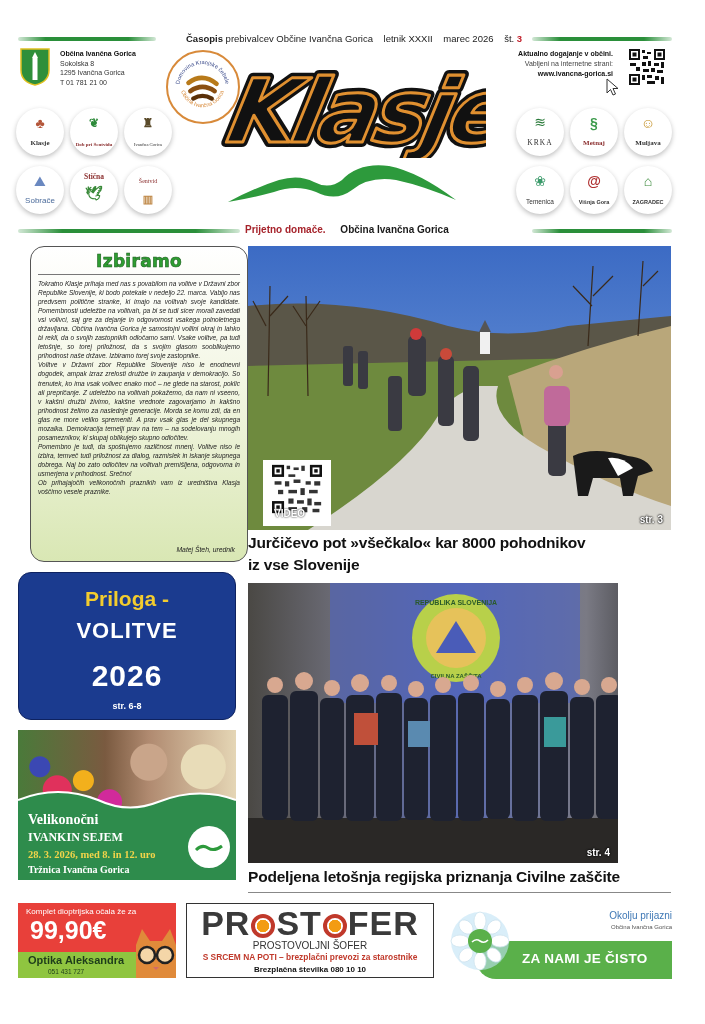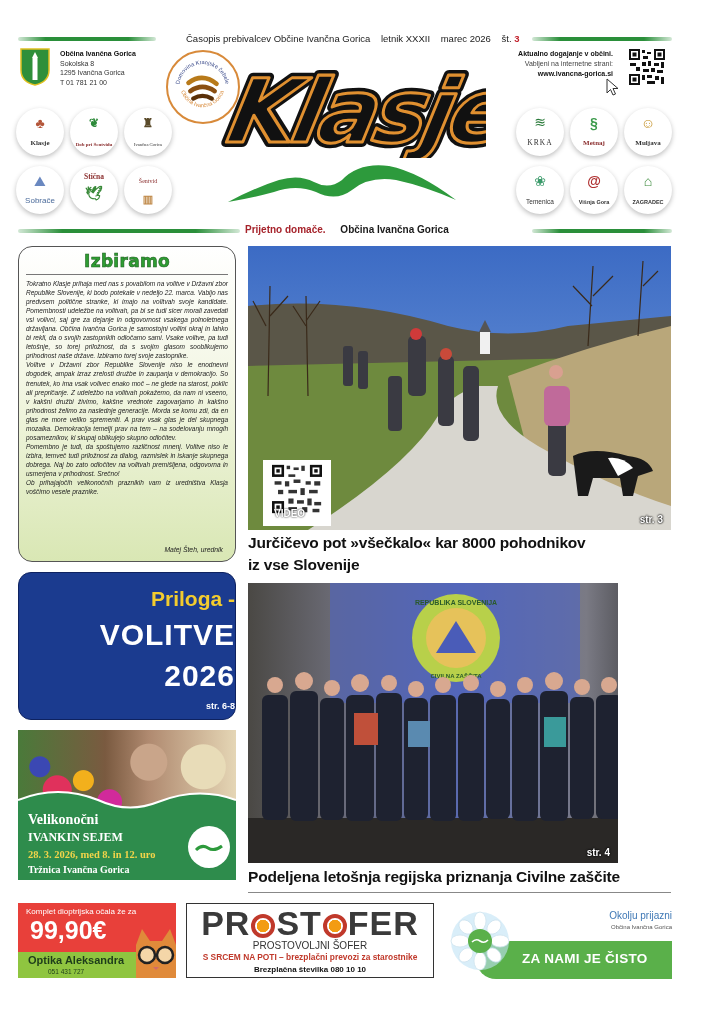--- a/index.html
+++ b/index.html
@@ -9,21 +9,21 @@
   
   .brush { position: absolute; height: 4px; border-radius: 3px;
     background: linear-gradient(90deg, rgba(34,139,50,0.2), #2a8f3a 20%, #2a8f3a 80%, rgba(34,139,50,0.2)); }
 
   
   .crest { position: absolute; left: 20px; top: 48px; width: 30px; height: 38px; }
   .addr { position: absolute; left: 60px; top: 49px; font-size: 7px; line-height: 9.5px; color: #333; }
   .addr b { font-weight: bold; color: #111; }
 
   .masthead-line { position: absolute; left: 186px; top: 33px; font-size: 9.5px; color: #222; white-space: nowrap; }
-  .masthead-line b { font-weight: normal; text-align: center; }
+  .masthead-line b { font-weight: bold; text-align: center; }
   .masthead-line .gap { display: inline-block; width: 8px; }
   .masthead-line .red { color: #c2202b; font-weight: bold; }
 
   
   .online { position: absolute; right: 92px; top: 49px; text-align: right; font-size: 7px; line-height: 10px; color: #444; }
   .online b { color: #111; }
   .qr-top { position: absolute; left: 628px; top: 48px; width: 38px; height: 38px; }
   .cursor { position: absolute; left: 606px; top: 78px; width: 14px; height: 18px; }
 
   
@@ -36,33 +36,33 @@
   .circ { position: absolute; width: 48px; height: 48px; border-radius: 50%; background: #fff;
     box-shadow: 0 2px 5px rgba(0,0,0,0.25); display: flex; align-items: flex-end; justify-content: center;
     padding-bottom: 9px; font-size: 7px; font-weight: bold; color: #333; text-align: center; }
   .circ .ic { position: absolute; top: 8px; left: 50%; transform: translateX(-50%); font-size: 14px; line-height: 14px; }
   .circ .lbl { position: relative; z-index: 1; font-family: "Liberation Serif", serif; }
 
   .tagline { position: absolute; left: 245px; top: 224px; font-size: 10px; font-weight: bold; white-space: nowrap; }
   .tagline .r { color: #a6232b; margin-right: 12px; }
 
   
-  .edit { position: absolute; left: 18px; top: 246px; width: 218px; height: 316px; border: 1.5px solid #555;
+  .edit { position: absolute; left: 30px; top: 246px; width: 218px; height: 316px; border: 1.5px solid #555;
     border-radius: 14px; background: linear-gradient(180deg, #ffffff 0%, #f4f7e6 40%, #d9e7b4 100%); padding: 4px 7px; }
   .edit h2 { text-align: center; font-size: 17px; font-weight: bold; color: #2e9d32; letter-spacing: 0.3px;
     -webkit-text-stroke: 0.6px #1d5e1f; font-family: "DejaVu Sans", sans-serif; line-height: 20px; }
   .edit .rule { height: 1px; background: #777; margin: 3px 0 4px; }
   .edit p { font-size: 6.5px; line-height: 9.05px; font-style: italic; color: #222; text-align: justify; }
   .edit .sig { position: absolute; right: 12px; bottom: 8px; font-size: 6.8px; font-style: italic; color: #222; }
 
   
   .priloga { position: absolute; left: 18px; top: 572px; width: 218px; height: 148px; background: #1b3b8f;
-    border-radius: 13px; border: 1.5px solid #0e2260; text-align: right; color: #fff; padding-left: 44px; }
+    border-radius: 13px; border: 1.5px solid #0e2260; text-align: center; color: #fff; padding-left: 44px; }
   .priloga .p1 { position: absolute; top: 14px; left: 0; right: 0; font-size: 21px; font-weight: bold; color: #f3cc2e; }
-  .priloga .p2 { position: absolute; top: 45px; left: 0; right: 0; font-size: 30px; font-weight: bold; letter-spacing: 1px; }
+  .priloga .p2 { position: absolute; top: 45px; left: 0; right: 0; font-size: 22px; font-weight: bold; letter-spacing: 1px; }
   .priloga .p3 { position: absolute; top: 86px; left: 0; right: 0; font-size: 30px; font-weight: bold; letter-spacing: 1px; }
   .priloga .p4 { position: absolute; top: 128px; left: 0; right: 0; font-size: 9px; font-weight: bold; }
 
   
   .sejem { position: absolute; left: 18px; top: 730px; width: 218px; height: 150px; overflow: hidden;
     background: #2d8a4a; }
   .sejem .photo { position: absolute; left: 0; top: 0; width: 100%; height: 92px;
     background:
       radial-gradient(circle at 18% 65%, #e0315c 0 14px, transparent 15px),
       radial-gradient(circle at 30% 55%, #f2b01c 0 10px, transparent 11px),

